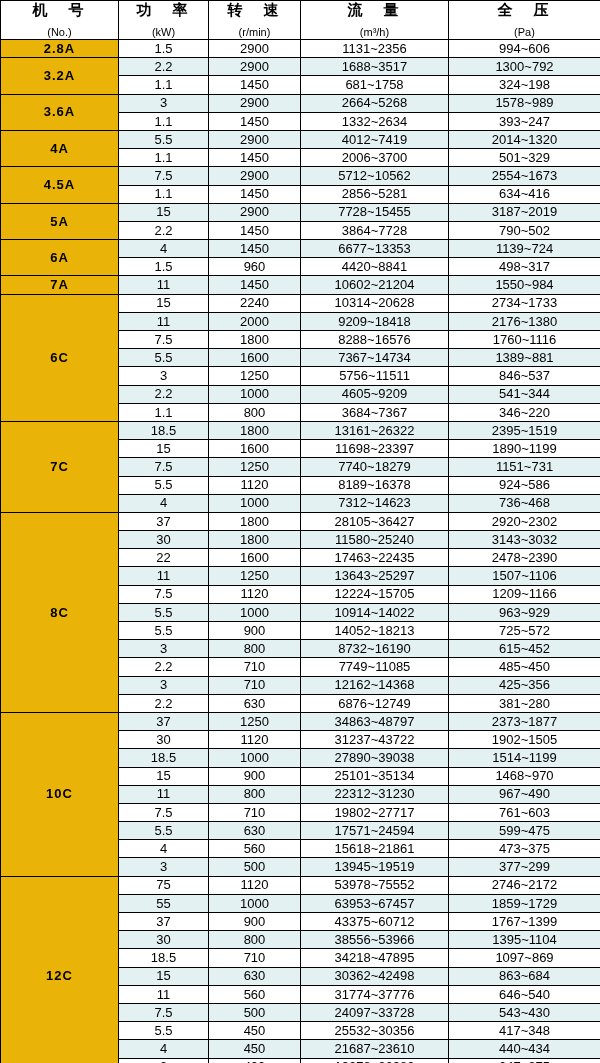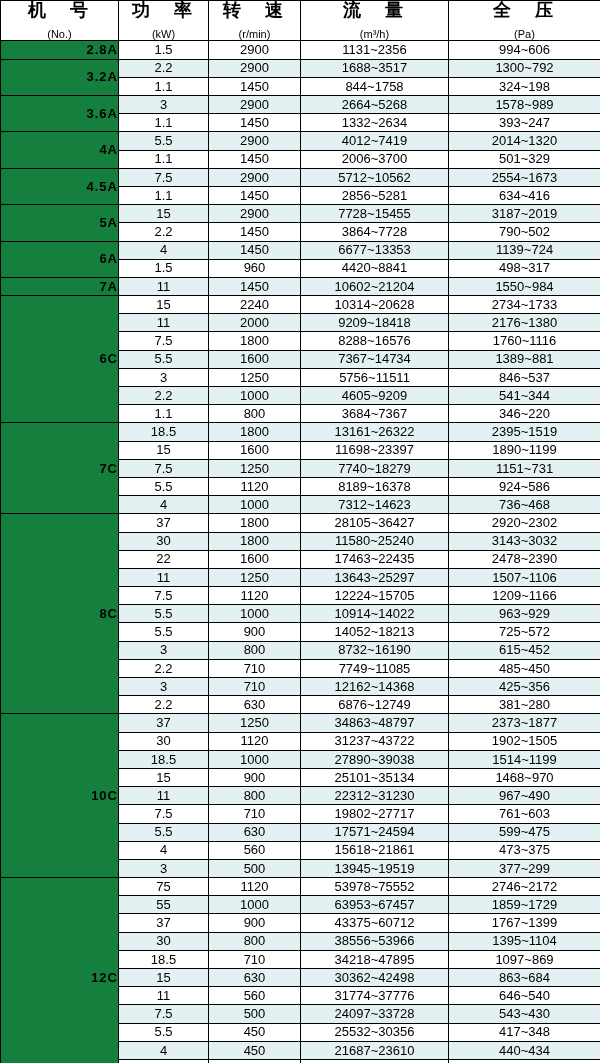--- a/index.html
+++ b/index.html
@@ -39,21 +39,21 @@
     line-height: 1.05;
   }
   thead th {
     height: 38px;
     background: #ffffff;
     font-weight: bold;
     padding: 2px 0 3px 0;
   }
   thead th .h-main {
     display: block;
-    font-size: 18px;
+    font-size: 15px;
     letter-spacing: 3px;
     font-weight: bold;
   }
   thead th .h-sub {
     display: block;
     font-size: 11px;
     font-weight: normal;
     margin-top: 9px;
   }
   tbody tr { height: 17.2px; }
@@ -63,21 +63,21 @@
     font-weight: bold;
     font-size: 14px;
     letter-spacing: 1px;
     background: #cfe6e8;
   }
   td.v {
     font-size: 12.5px;
   }
   tr.band-a td.v { background: #ffffff; }
   tr.band-b td.v { background: #e3f1f2; }
-  tr.band-a td.model, tr.band-b td.model { background: #15803d; text-align: right; }
+  tr.band-a td.model, tr.band-b td.model { background: #eab308; }
 
   td.num { font-size: 12.5px; }
 </style>
 </head>
 <body>
 
 <div id="sheet">
   <table class="spec">
     <colgroup>
       <col class="c-model">
@@ -121,21 +121,21 @@
         <tr class="band-b">
           <td class="model" rowspan="2">3.2A</td>
           <td class="v num">2.2</td>
           <td class="v num">2900</td>
           <td class="v num">1688~3517</td>
           <td class="v num">1300~792</td>
         </tr>
         <tr class="band-a">
           <td class="v num">1.1</td>
           <td class="v num">1450</td>
-          <td class="v num">844~1758</td>
+          <td class="v num">681~1758</td>
           <td class="v num">324~198</td>
         </tr>
         <tr class="band-b">
           <td class="model" rowspan="2">3.6A</td>
           <td class="v num">3</td>
           <td class="v num">2900</td>
           <td class="v num">2664~5268</td>
           <td class="v num">1578~989</td>
         </tr>
         <tr class="band-a">

